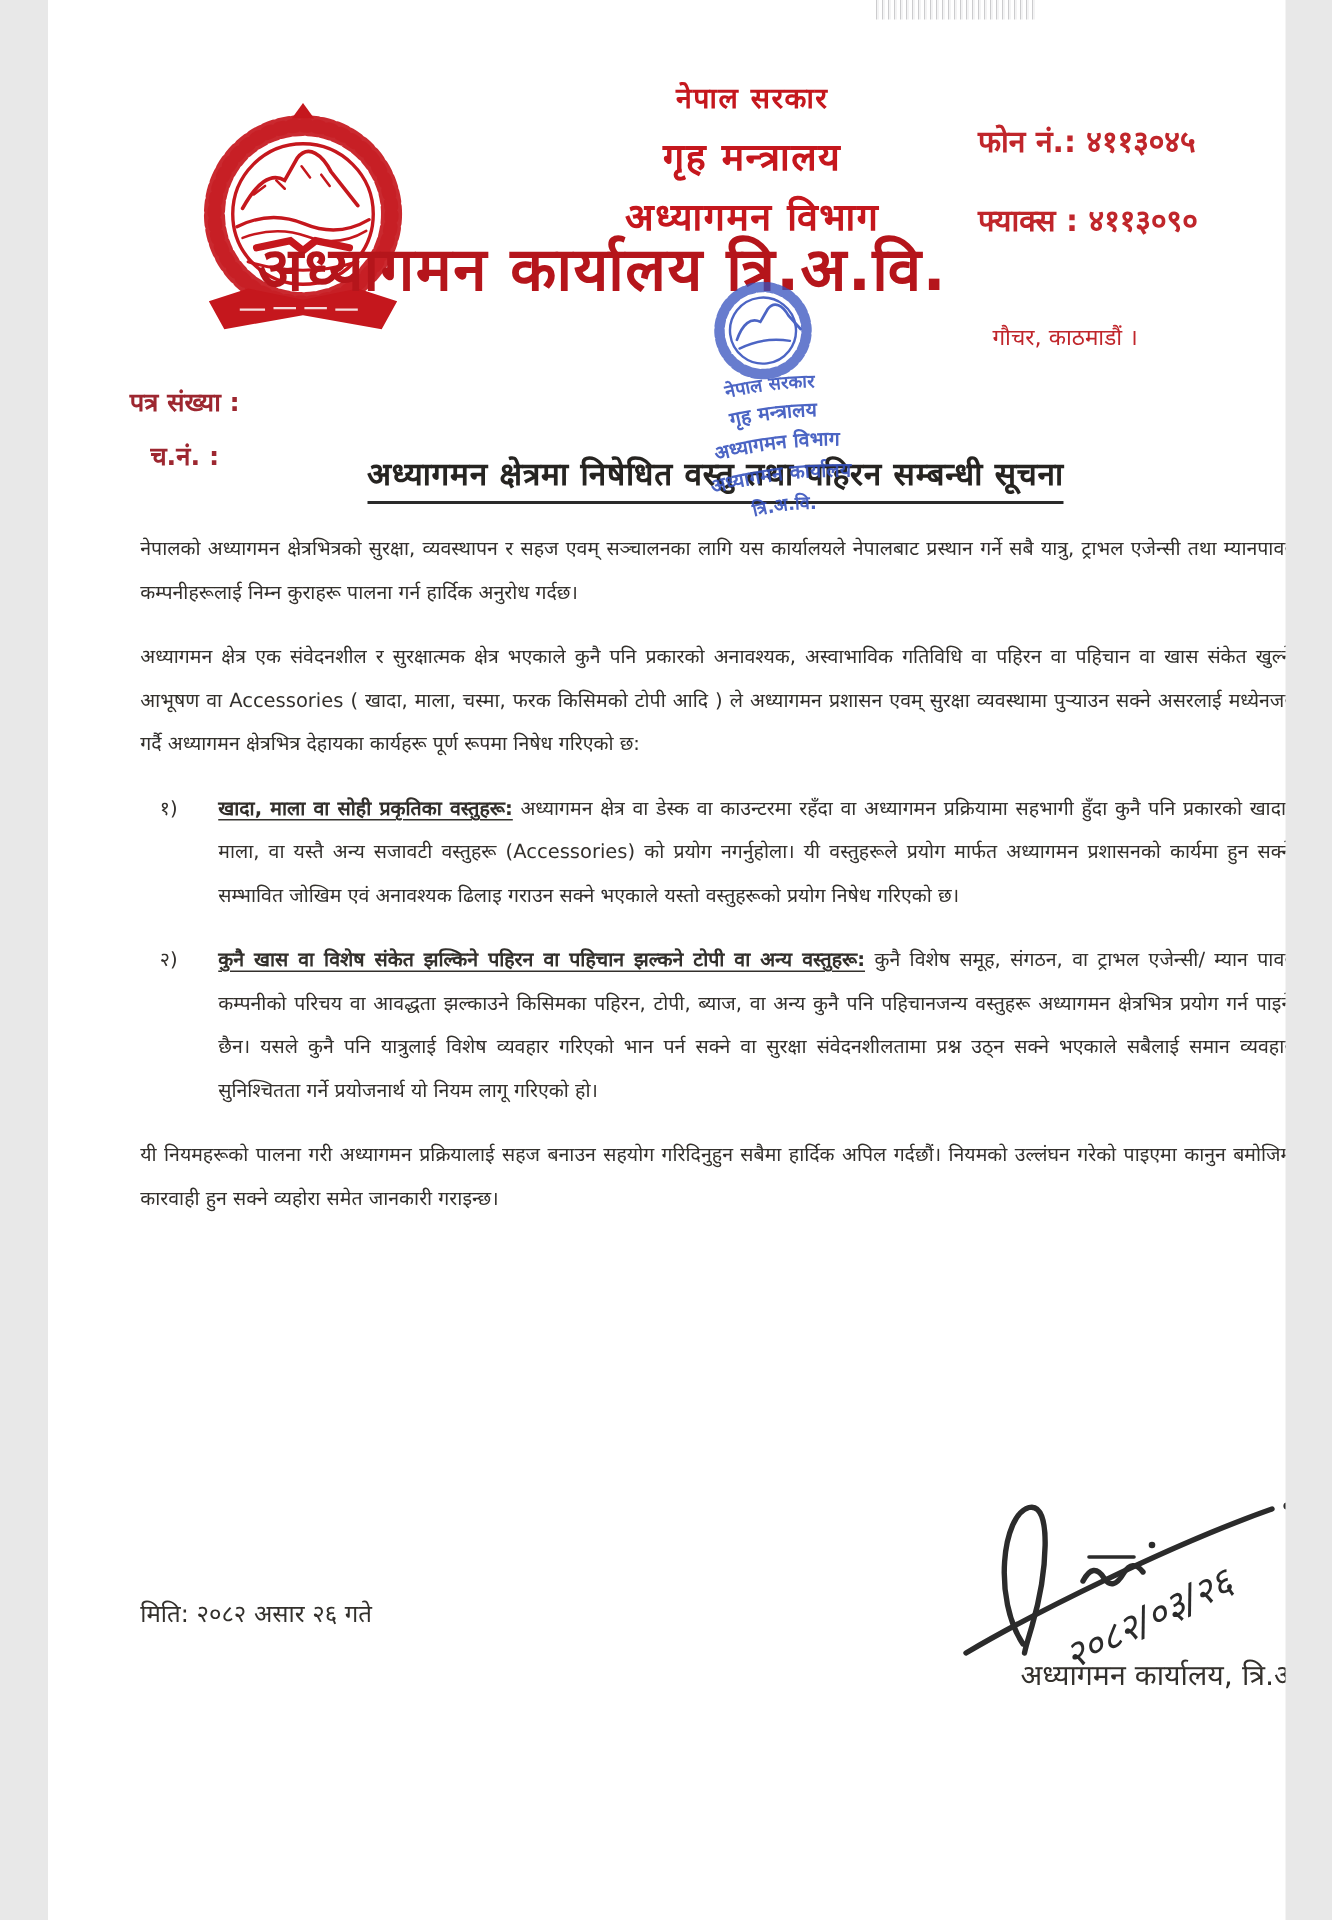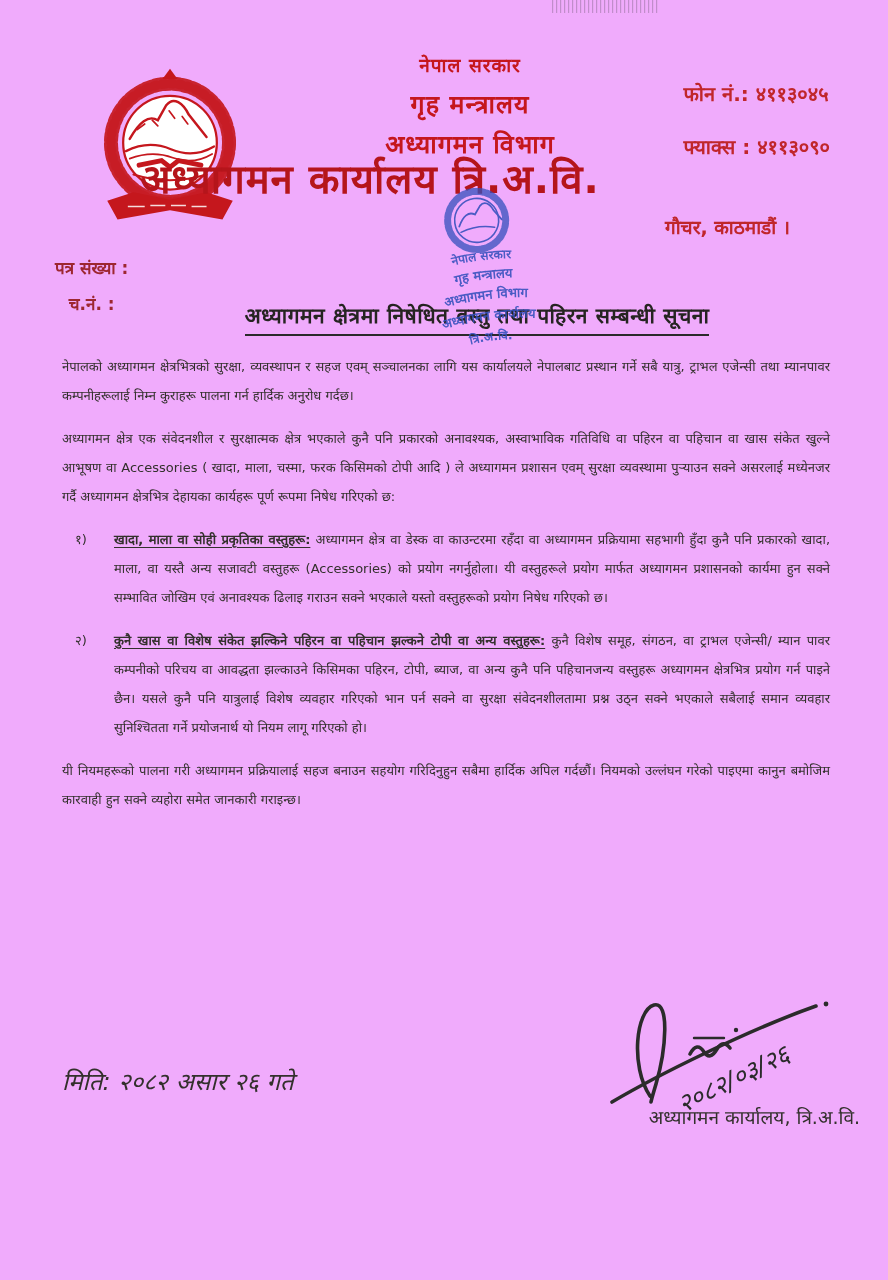--- a/index.html
+++ b/index.html
@@ -1,20 +1,20 @@
 <!DOCTYPE html>
 <html><head>
 <meta charset="utf-8">
 <style>
   html,body{margin:0;padding:0;background:#e8e8e8;}
   .page{
     position:relative;
-    width:888px;height:1280px;
+    width:825px;height:1280px;
     margin:0 auto;
-    background:#f0abfc;
+    background:#ffffff;
     overflow:hidden;
     font-family:"DejaVu Sans",sans-serif;
     color:#33302c;
   }
   
   .scan-artifact{
     position:absolute;left:552px;top:0;width:108px;height:13px;
     background:repeating-linear-gradient(90deg,rgba(50,50,55,.45) 0 1px,rgba(120,120,125,.15) 1px 2px,transparent 2px 4px);
     filter:blur(.4px);opacity:.55;
   }
@@ -23,41 +23,41 @@
   .gov-block{position:absolute;left:250px;top:52px;width:440px;text-align:center;color:#c5171d;font-weight:700;}
   .gov-line1{font-size:19px;letter-spacing:1px;}
   .gov-line2{font-size:25px;margin-top:8px;letter-spacing:1px;}
   .gov-line3{font-size:25px;margin-top:6px;letter-spacing:1px;}
   .contact{position:absolute;right:58px;top:80px;color:#c0262b;font-weight:700;font-size:20px;text-align:left;}
   .contact .fax{margin-top:26px;}
   .office-title{
     position:absolute;left:140px;top:150px;width:720px;text-align:left;
     font-size:40px;font-weight:700;color:#b5151b;letter-spacing:1px;
   }
-  .place-line{position:absolute;right:98px;top:214px;color:#c0262b;font-weight:700;font-size:19px;}
+  .place-line{position:absolute;right:98px;top:214px;color:#c0262b;font-weight:400;font-size:15px;}
   .ref{position:absolute;left:55px;top:256px;color:#9d2730;font-weight:700;font-size:17px;}
   .ref .chn{margin-top:13px;text-align:center;}
   
   .stamp{position:absolute;left:366px;top:186px;width:234px;height:172px;opacity:.88;z-index:5;}
   
   .subject-wrap{position:absolute;left:0;top:301px;width:100%;text-align:center;padding-left:66px;box-sizing:border-box;z-index:1;}
   .subject{
     display:inline-block;font-size:21px;font-weight:700;color:#262421;
     border-bottom:2px solid #2a2a2a;padding-bottom:5px;letter-spacing:.5px;
   }
   
   .body-col{position:absolute;left:62px;top:352px;width:768px;font-size:13px;line-height:29px;text-align:justify;}
   .body-col p{margin:0 0 14px 0;}
   .list-item{display:flex;margin:10px 0 14px 0;}
   .item-num{flex:0 0 52px;padding-left:13px;box-sizing:border-box;}
   .item-text{flex:1;}
   .item-heading{font-weight:700;text-decoration:underline;text-underline-offset:3px;}
   .closing{margin-top:6px;}
   
-  .date-line{position:absolute;left:62px;top:1064px;font-size:24px;font-style:italic;}
+  .date-line{position:absolute;left:62px;top:1064px;font-size:16px;}
   .signature{position:absolute;left:598px;top:992px;width:268px;height:118px;z-index:3;}
   .sign-block{position:absolute;left:530px;top:1100px;width:330px;text-align:right;font-size:19px;line-height:35px;}
 </style>
 </head>
 <body>
 
 <div class="page">
 
   <div class="scan-artifact"></div>
 

